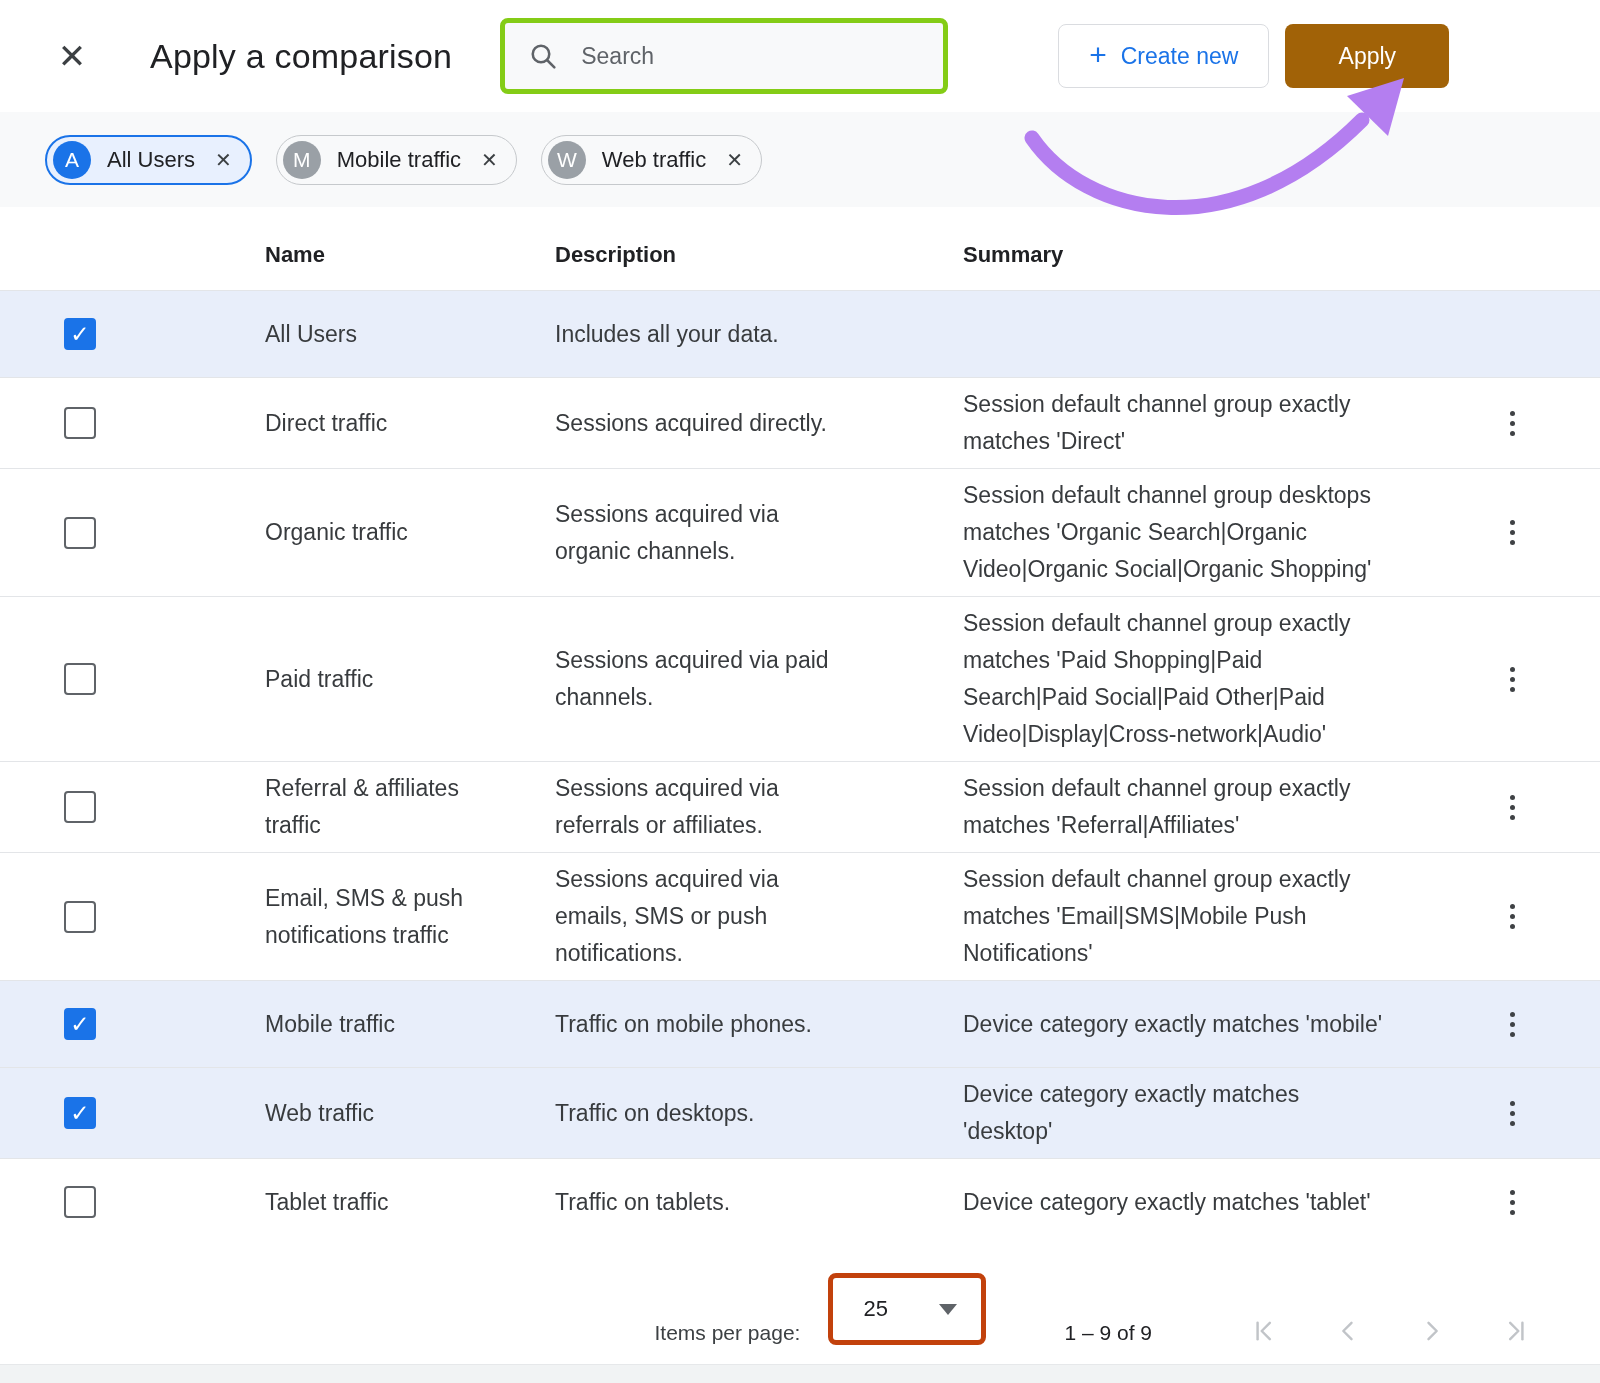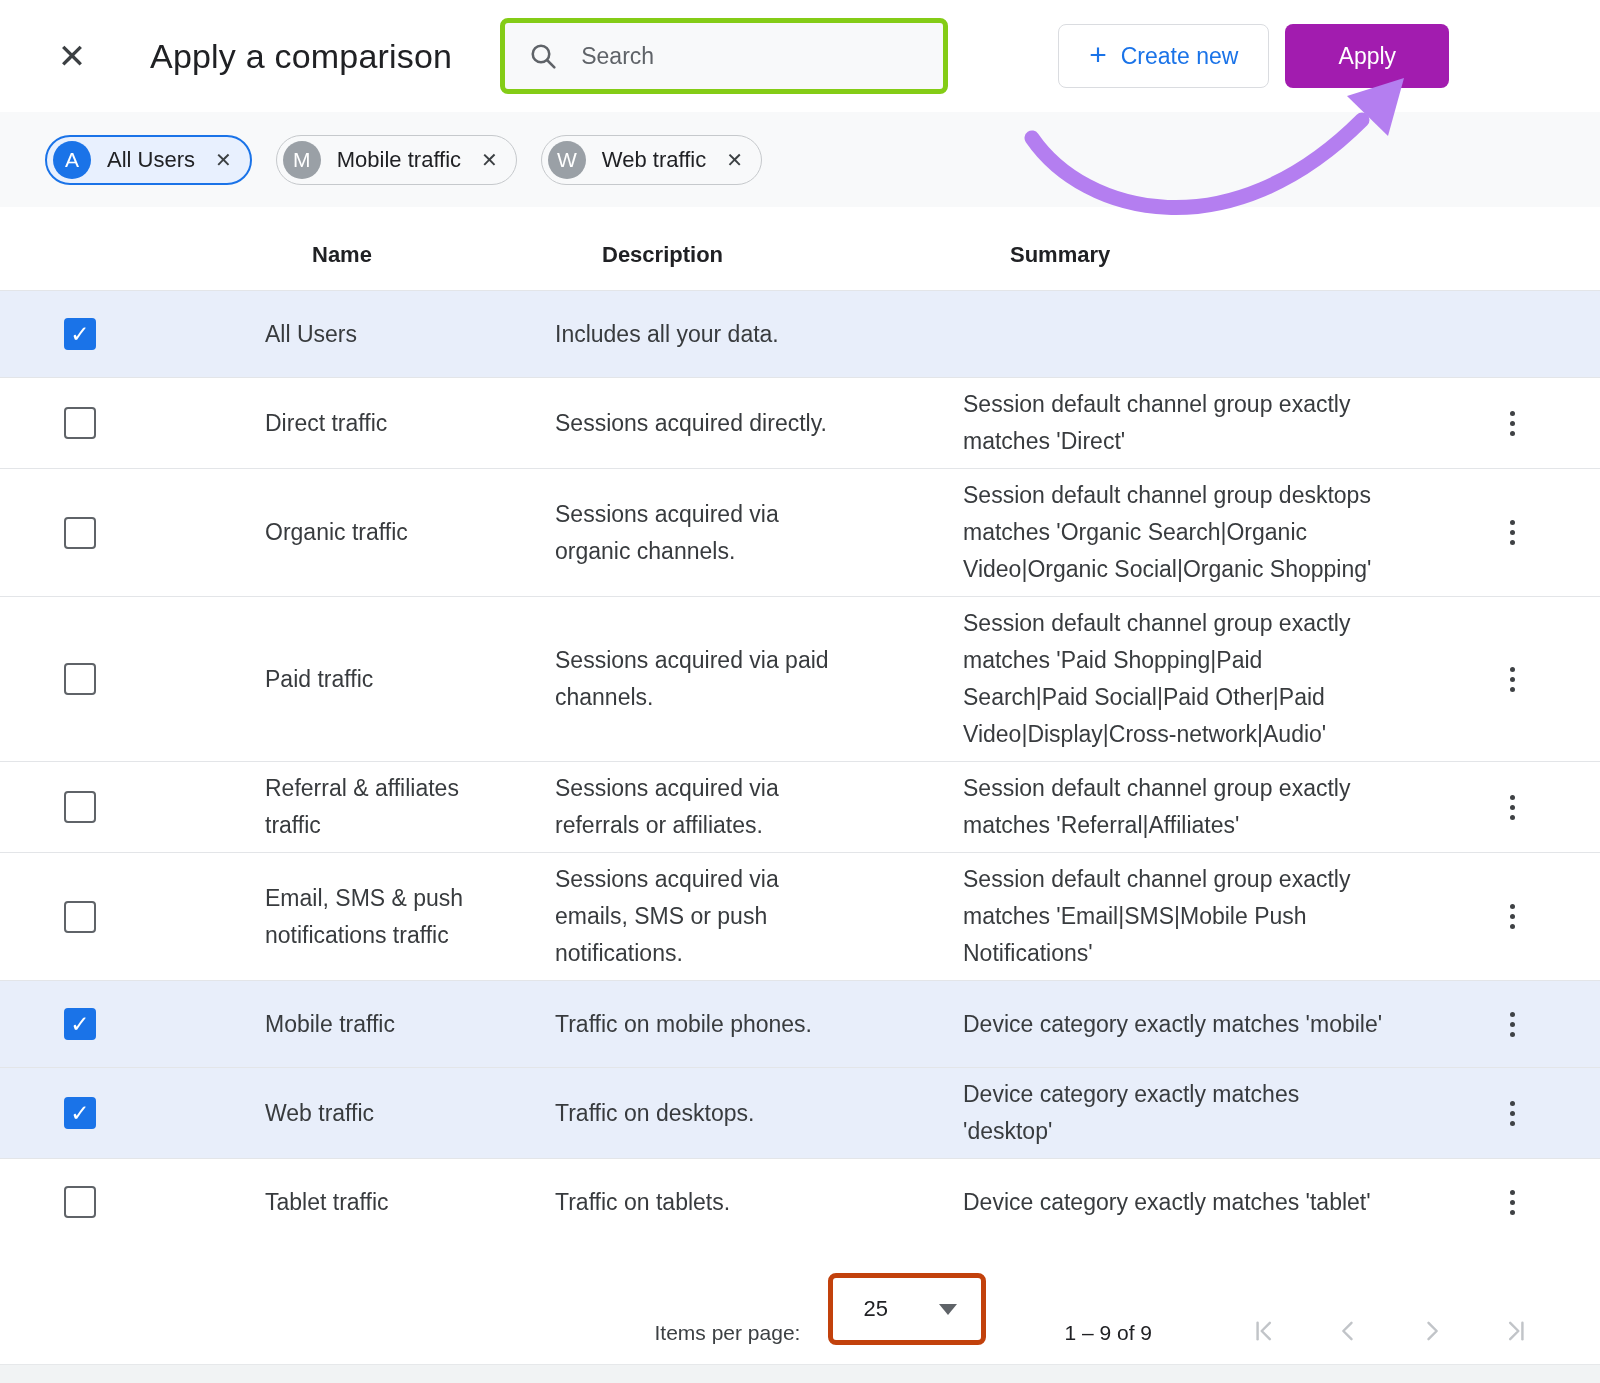--- a/index.html
+++ b/index.html
@@ -14,39 +14,39 @@
   .dialog-title { font-size:34px; color:#202124; margin-left:56px; letter-spacing:.2px; }
   .search-box { margin-left:48px; width:448px; height:76px; background:#f8f9fa; border:5px solid #84cc16;
     border-radius:8px; display:flex; align-items:center; padding:0 22px; }
   .search-box svg { flex:0 0 auto; }
   .search-input { border:none; outline:none; background:transparent; font-size:23px; color:#3c4043;
     margin-left:22px; width:100%; font-family:inherit; }
   .search-input::placeholder { color:#5f6368; }
   .btn-create { margin-left:110px; height:64px; padding:0 30px; background:#fff; border:1px solid #dadce0;
     border-radius:8px; display:flex; align-items:center; gap:14px; color:#1a73e8; font-size:23px; cursor:pointer; }
   .plus-glyph { font-size:30px; font-weight:400; line-height:1; margin-top:-3px; }
-  .btn-apply { margin-left:16px; height:64px; width:164px; background:#a21caf; border:none; border-radius:8px;
+  .btn-apply { margin-left:16px; height:64px; width:164px; background:#a16207; border:none; border-radius:8px;
     color:#fff; font-size:23px; cursor:pointer; }
 
   
   .chips-bar { height:95px; background:#f8f9fa; display:flex; align-items:center; gap:24px;
     padding-left:45px; flex:0 0 auto; }
   .chip { height:50px; border-radius:26px; display:flex; align-items:center; padding:0 18px 0 6px;
     border:1px solid #c6c9cc; background:transparent; cursor:pointer; }
   .chip.selected { background:#e8f0fe; border:2px solid #1a73e8; }
   .chip-avatar { width:38px; height:38px; border-radius:50%; background:#9aa0a6; color:#fff;
     display:flex; align-items:center; justify-content:center; font-size:21px; }
   .chip.selected .chip-avatar { background:#1a73e8; }
   .chip-label { font-size:22px; color:#202124; margin:0 20px 0 16px; }
   .chip-close { font-size:20px; color:#3c4043; cursor:pointer; line-height:1; }
 
   
   .grid-row { display:grid; grid-template-columns:265px 290px 408px 462px 1fr; align-items:center; }
   .thead { height:83px; align-items:end; padding-bottom:22px; background:#fff; }
-  .th { font-size:22px; font-weight:700; color:#202124;margin-left:47px; }
+  .th { font-size:22px; font-weight:700; color:#202124; }
   .row { border-top:1px solid #e3e5e8; padding:8px 0; min-height:87px; background:#fff; }
   .row.selected { background:#e8eefa; }
   .cell-check { padding-left:64px; }
   .checkbox { width:32px; height:32px; border:2.5px solid #5f6368; border-radius:4px; cursor:pointer;
     display:flex; align-items:center; justify-content:center; background:#fff; }
   .checkbox.checked { background:#1a73e8; border-color:#1a73e8; color:#fff; font-size:23px; font-weight:700; }
   .checkbox.checked::after { content:"✓"; }
   .cell-text { font-size:23px; color:#383b3e; line-height:37px; }
   .name { max-width:200px; }
   .desc { max-width:290px; }

